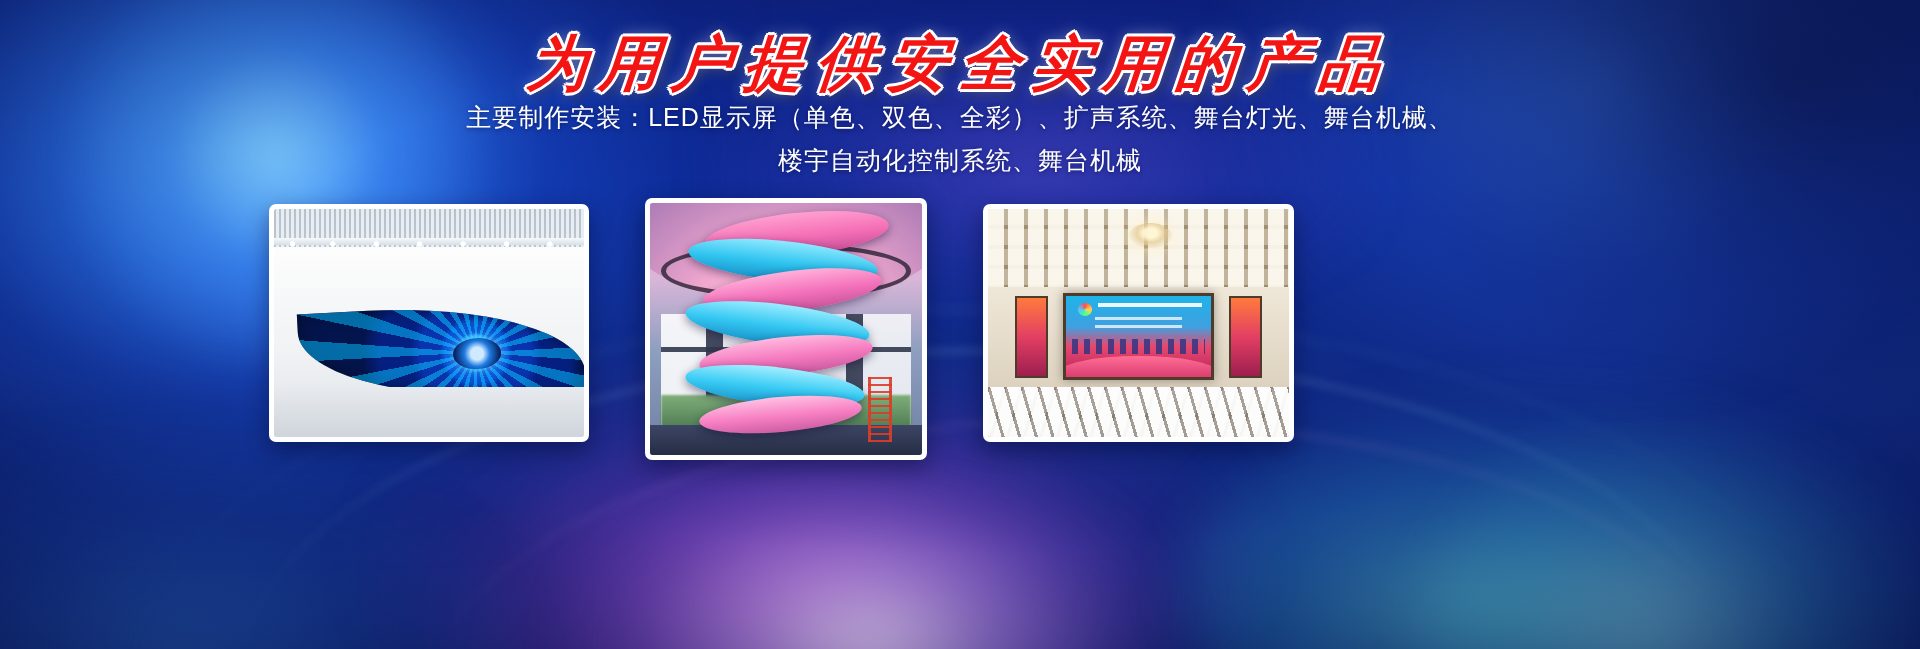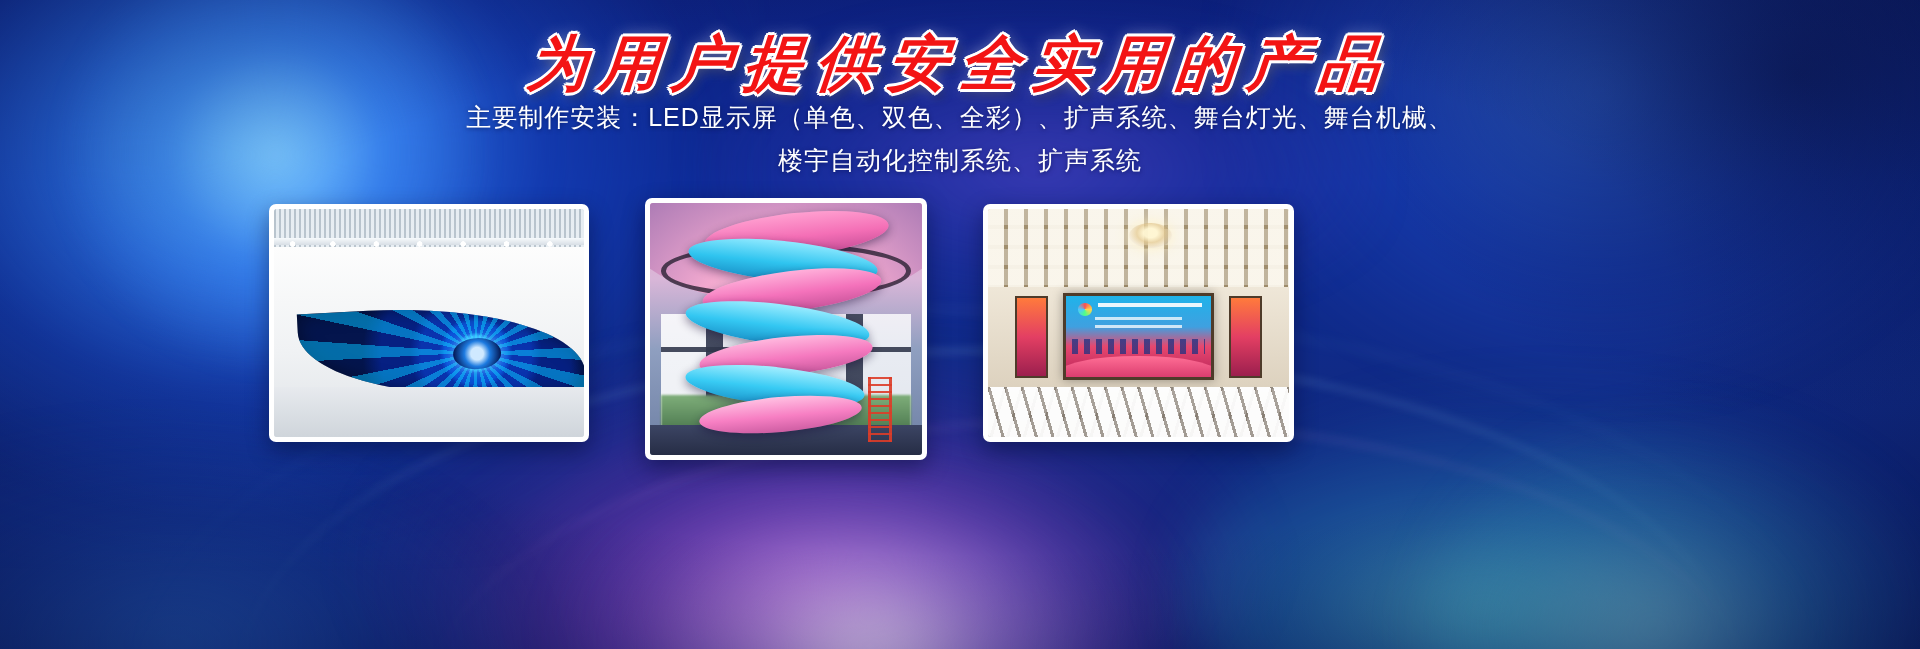--- a/index.html
+++ b/index.html
@@ -434,21 +434,21 @@
   <div class="arc arc-3"></div>
 
   <div class="vignette"></div>
 
   <div class="content">
 
     <div class="headline">为用户提供安全实用的产品</div>
 
     <div class="subline subline-1">主要制作安装：LED显示屏（单色、双色、全彩）、扩声系统、舞台灯光、舞台机械、</div>
 
-    <div class="subline subline-2">楼宇自动化控制系统、扩声系统</div>
+    <div class="subline subline-2">楼宇自动化控制系统、舞台机械</div>
 
     <div class="gallery">
 
       <div class="card card-1">
         <div class="photo p1">
           <div class="ceiling"></div>
           <div class="spots"></div>
           <div class="wall"></div>
           <div class="eye"></div>
           <div class="floor"></div>

